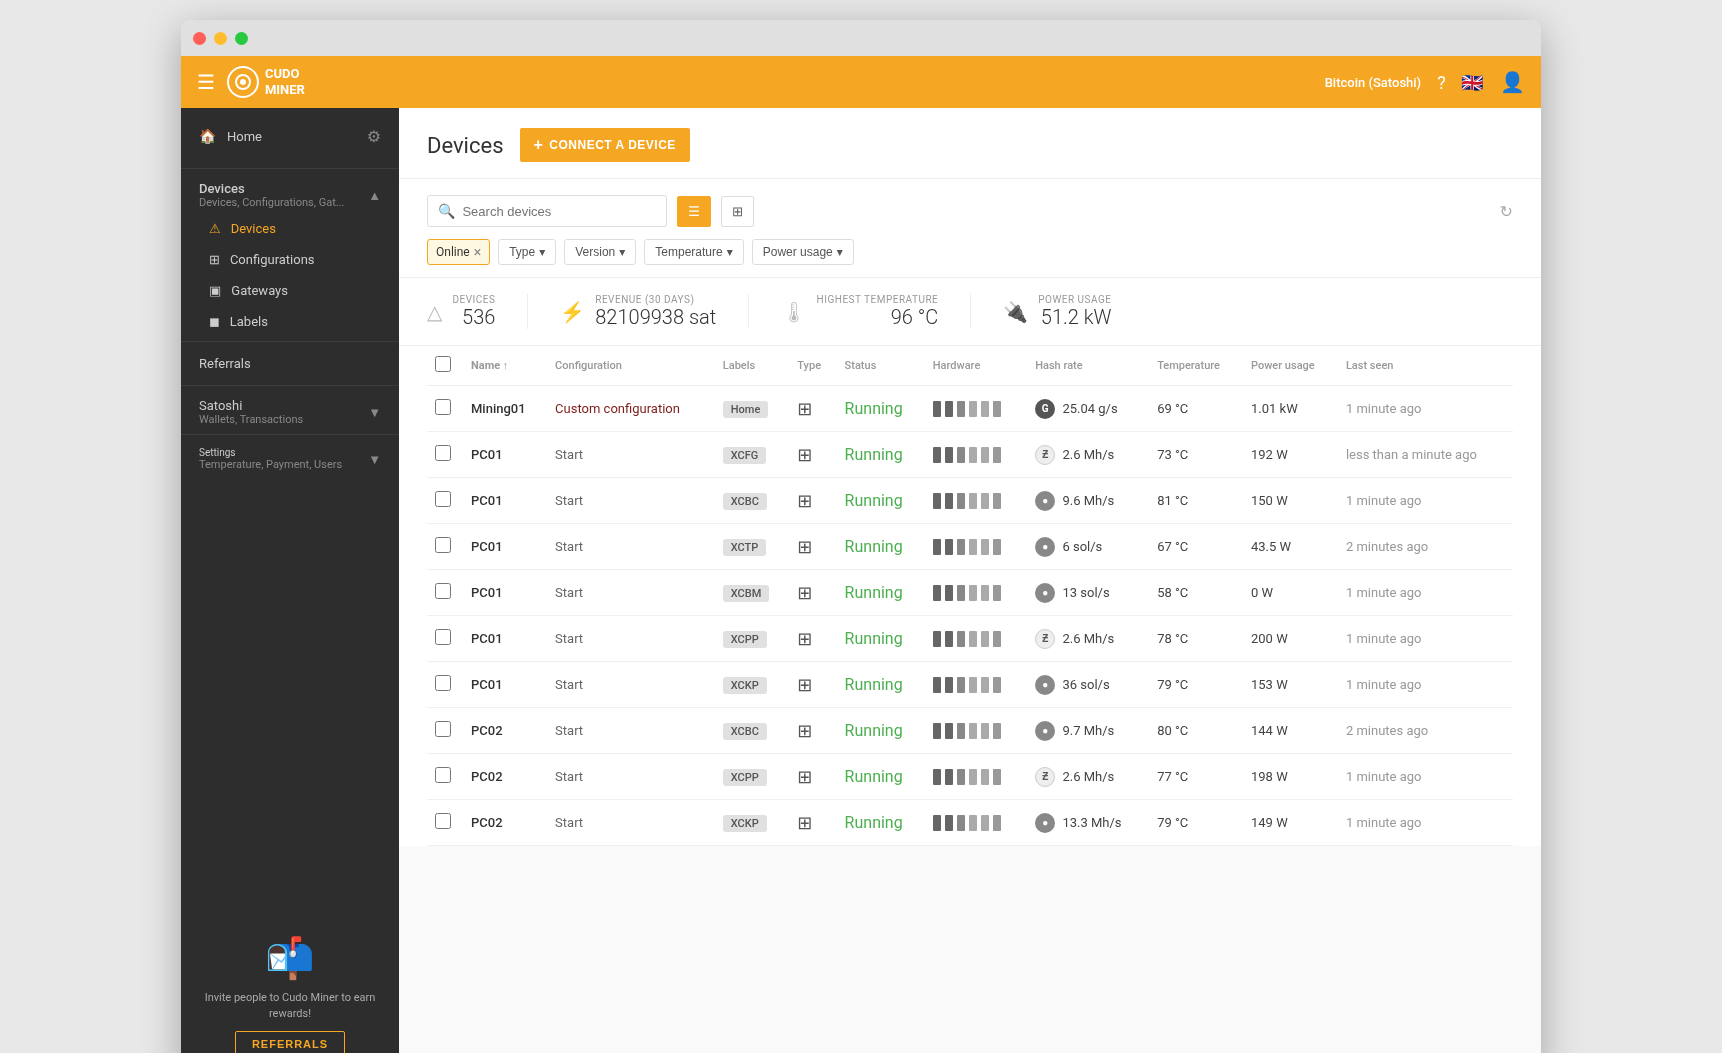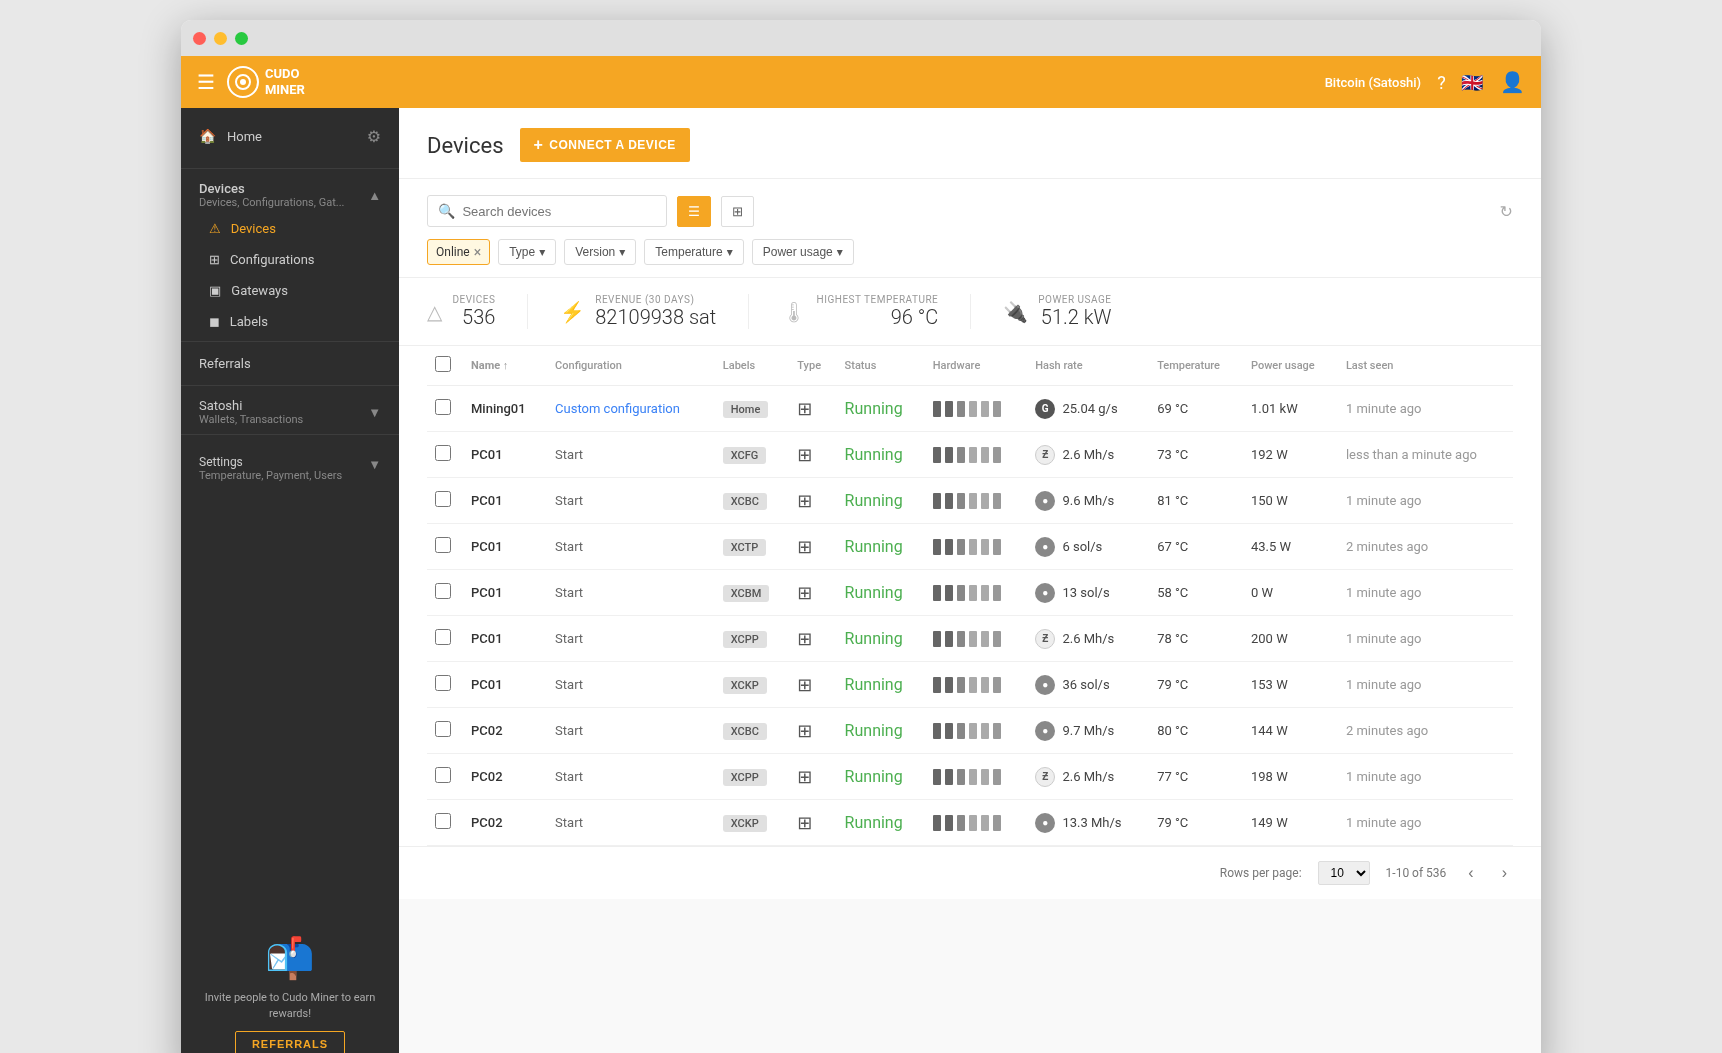--- a/index.html
+++ b/index.html
@@ -177,21 +177,21 @@
           </div>
           <span style="color:#888;cursor:pointer;">▼</span>
         </div>
       </div>
 
       <hr class="sidebar-divider">
 
       <div style="padding: 8px 18px 4px;">
         <div style="display:flex;align-items:center;justify-content:space-between;">
           <div>
-            <div style="color:#ccc;font-size:12px;margin-top:8px;">Settings</div>
+            <div style="color:#ccc;font-size:10px;">Settings</div>
             <div style="color:#888;font-size:11px;">Temperature, Payment, Users</div>
           </div>
           <span style="color:#888;cursor:pointer;">▼</span>
         </div>
       </div>
 
       <div class="sidebar-bottom">
         <div class="referral-img">📬</div>
         <div class="referral-text">Invite people to Cudo Miner to earn rewards!</div>
         <button class="referral-btn">REFERRALS</button>
@@ -287,21 +287,21 @@
               <th>Hash rate</th>
               <th>Temperature</th>
               <th>Power usage</th>
               <th>Last seen</th>
             </tr>
           </thead>
           <tbody id="table-body">
           <tr>
     <td><input type="checkbox" class="checkbox" style=""></td>
     <td style="font-weight:500;color:#333;">Mining01</td>
-    <td style="color:#3b82f6;">Custom configuration</td>
+    <td style="color:#7f1d1d;">Custom configuration</td>
     <td><span class="label-badge">Home</span></td>
     <td><span style="font-size:18px;color:#555;">⊞</span></td>
     <td class="status-running">Running</td>
     <td>
                   <div style="display:flex;gap:2px;align-items:center;">
                     <div style="width:8px;height:16px;background:#666;border-radius:1px;display:inline-block;margin-right:2px;"></div>
                     <div style="width:8px;height:16px;background:#666;border-radius:1px;display:inline-block;margin-right:2px;"></div>
                     <div style="width:8px;height:16px;background:#888;border-radius:1px;display:inline-block;margin-right:2px;"></div>
                     <div style="width:8px;height:16px;background:#aaa;border-radius:1px;display:inline-block;margin-right:2px;"></div>
                     <div style="width:8px;height:16px;background:#aaa;border-radius:1px;display:inline-block;margin-right:2px;"></div>
@@ -538,27 +538,16 @@
       13.3 Mh/s
     </td>
     <td>79 °C</td>
     <td>149 W</td>
     <td style="color:#999;">1 minute ago</td>
   </tr>
             </tbody>
         </table>
       </div>
 
-      <div class="pagination">
-        <span style="font-size:12px;color:#777;">Rows per page:</span>
-        <select class="rows-select">
-          <option>10</option>
-          <option>25</option>
-          <option>50</option>
-        </select>
-        <span style="font-size:12px;color:#777;">1-10 of 536</span>
-        <button class="page-nav">‹</button>
-        <button class="page-nav">›</button>
-      </div>
 
     </div>
   </div>
 </div>
 
 </body></html>

